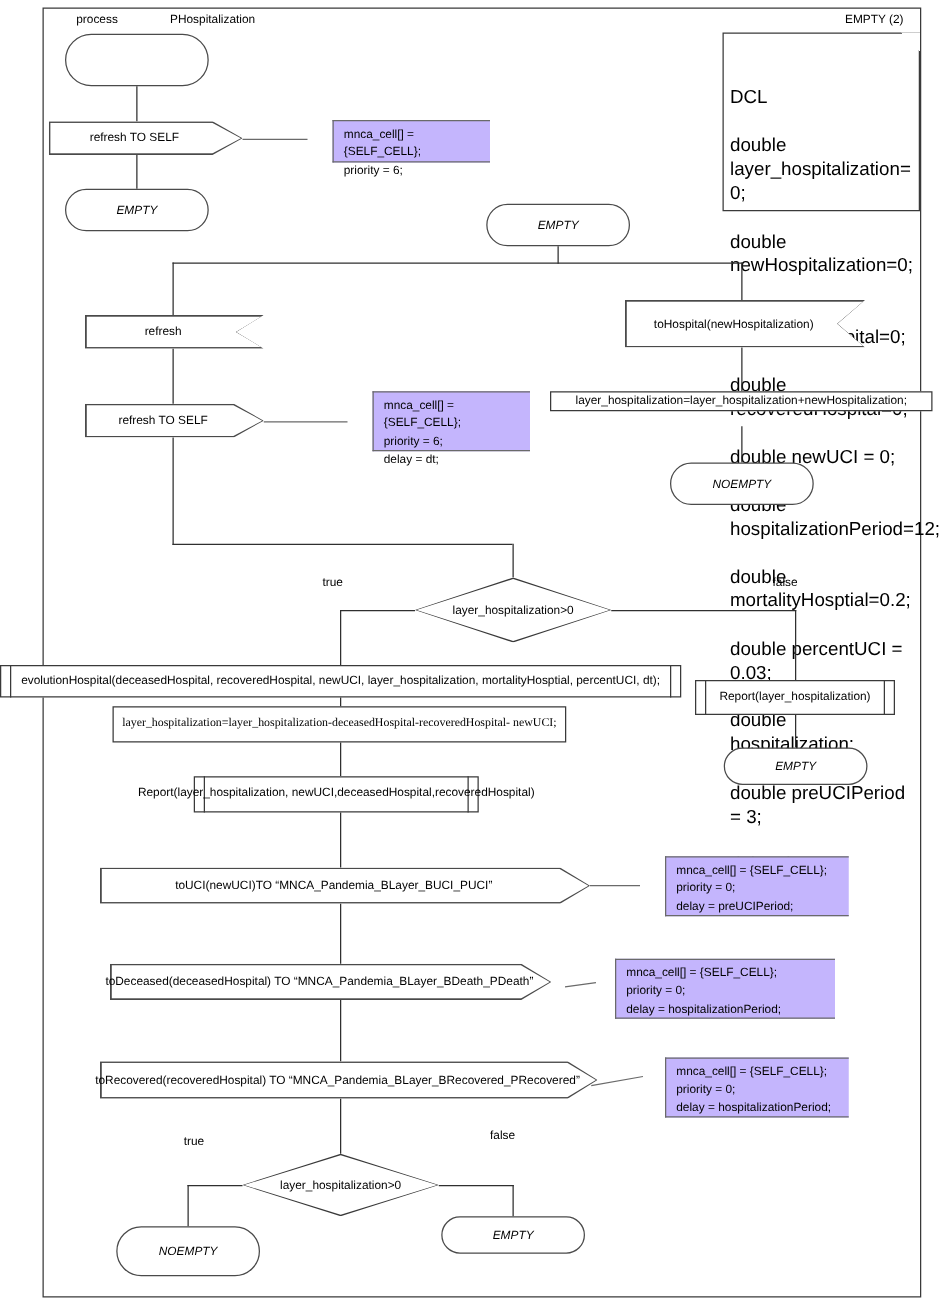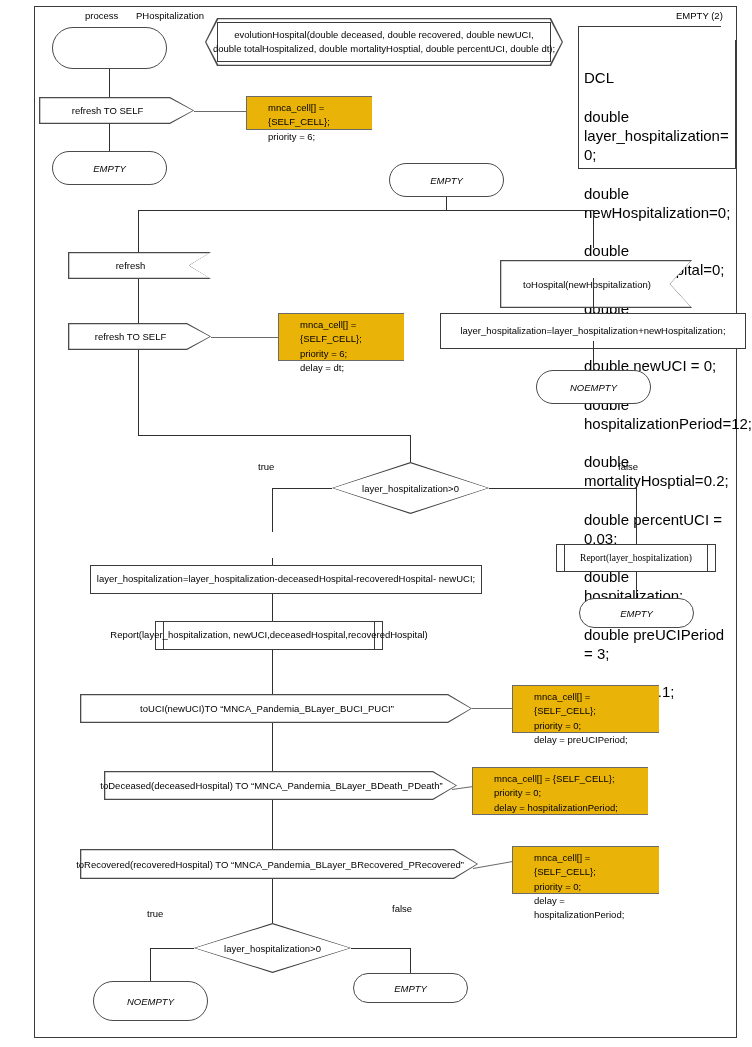--- a/index.html
+++ b/index.html
@@ -140,25 +140,26 @@
   .diamond .dlabel{
     position:absolute;inset:0;
     display:flex;align-items:center;justify-content:center;
     font-size:9.5px;white-space:nowrap;
   }
 
   
   .comment{
     border:1.3px solid #6a6a6a;
     border-right:none;
-    background:#eab308;
-    padding:4px 6px 4px 21px;
+    background:#c4b5fd;
+    padding:4px 6px 4px 8px;
     font-size:9.5px;
     line-height:1.5;
     white-space:pre-line;
+    margin-left:20px;
   }
 
   
   .note{
     background:#fff;
     border:1.2px solid #3a3a3a;
     padding:3px 5px;
     font-size:15px;
     line-height:1.28;
     white-space:pre-line;
@@ -175,35 +176,24 @@
   .lnh{height:1.2px;}
   .lncmt{position:absolute;background:#6a6a6a;height:1px;}
 </style>
 </head>
 <body>
 
 <div id="canvas">
 
   <div class="abs frame" style="left:34px;top:6px;width:703px;height:1032px;"></div>
 
-  <div class="abs plainlabel" style="left:61px;top:10px;margin-left:24px;">process</div>
+  <div class="abs plainlabel" style="left:61px;top:10px;">process</div>
   <div class="abs plainlabel" style="left:120px;top:10px;margin-left:16px;">PHospitalization</div>
   <div class="abs plainlabel" style="left:676px;top:10px;">EMPTY (2)</div>
 
-  <div class="abs" style="left:205px;top:18px;width:358px;height:48px;">
-    <div class="shape-procdef">
-        <div class="face"></div>
-      </div>
-    <div class="procdef-box">
-      <div class="procdef-text">
-        <span>evolutionHospital(double deceased, double recovered, double newUCI,</span><br>
-        <span>double totalHospitalized, double mortalityHosptial, double percentUCI, double dt);</span>
-      </div>
-    </div>
-  </div>
 
   <div class="note" style="left:578px;top:26px;width:146px;height:135px;">
     <div class="foldline"></div>
     <div>DCL</div>
     <div>double layer_hospitalization= 0;</div>
     <div>double newHospitalization=0;</div>
     <div>double deceasedHospital=0;</div>
     <div>double recoveredHospital=0;</div>
     <div>double newUCI = 0;</div>
     <div>double hospitalizationPeriod=12;</div>
@@ -259,64 +249,70 @@
   </div>
   <div class="lncmt" style="left:211px;top:337px;width:67px;"></div>
   <div class="abs comment" style="left:278px;top:313px;width:126px;height:48px;">mnca_cell[] = {SELF_CELL};
 priority = 6;
 delay = dt;</div>
 
   <div class="ln lnv" style="left:138px;top:350px;height:86px;"></div>
   <div class="ln lnh" style="left:138px;top:435px;width:272px;"></div>
   <div class="ln lnv" style="left:410px;top:435px;height:27px;"></div>
 
-  <div class="abs" style="left:500px;top:260px;width:192px;height:48px;text-align:right;">
+  <div class="abs" style="left:500px;top:240px;width:192px;height:38px;text-align:right;">
     <div class="shape-input">
         <div class="face"></div>
       </div>
     <div class="shape-label shift-l">toHospital(newHospitalization)</div>
   </div>
   <div class="ln lnv" style="left:593px;top:278px;height:35px;"></div>
 
-  <div class="abs task center" style="left:440px;top:313px;width:306px;height:36px;">
+  <div class="abs task center" style="left:440px;top:313px;width:306px;height:16px;">
     <span class="txt">layer_hospitalization=layer_hospitalization+newHospitalization;</span>
   </div>
   <div class="ln lnv" style="left:593px;top:341px;height:29px;"></div>
   <div class="abs state center" style="left:536px;top:370px;width:115px;height:34px;">
     <span class="lbl">NOEMPTY</span>
   </div>
 
   <div class="diamond" style="left:332px;top:462px;width:157px;height:52px;">
     <div class="face"></div>
     <div class="dlabel">layer_hospitalization&gt;0</div>
   </div>
   <div class="abs plainlabel" style="left:258px;top:461px;">true</div>
   <div class="abs plainlabel" style="left:618px;top:461px;">false</div>
 
   <div class="ln lnh" style="left:272px;top:488px;width:60px;"></div>
   <div class="ln lnv" style="left:272px;top:488px;height:44px;"></div>
 
   <div class="ln lnh" style="left:489px;top:488px;width:148px;"></div>
   <div class="ln lnv" style="left:636px;top:488px;height:56px;"></div>
 
-  <div class="abs proc" style="left:556px;top:544px;width:160px;height:28px;font-family:Liberation Serif, serif;">
+  <div class="abs proc" style="left:556px;top:544px;width:160px;height:28px;">
     <div class="inner"></div>
     <div class="ptext">
         <span class="txt">Report(layer_hospitalization)</span>
       </div>
   </div>
   <div class="ln lnv" style="left:636px;top:572px;height:26px;"></div>
   <div class="abs state center" style="left:579px;top:598px;width:115px;height:30px;">
     <span class="lbl">EMPTY</span>
   </div>
 
+  <div class="abs proc" style="left:0px;top:532px;width:545px;height:26px;">
+    <div class="inner"></div>
+    <div class="ptext">
+        <span class="txt">evolutionHospital(deceasedHospital, recoveredHospital, newUCI, layer_hospitalization, mortalityHosptial, percentUCI, dt);</span>
+      </div>
+  </div>
 
   <div class="ln lnv" style="left:272px;top:558px;height:14px;"></div>
 
-  <div class="abs task center" style="left:90px;top:565px;width:392px;height:29px;">
+  <div class="abs task center" style="left:90px;top:565px;width:363px;height:29px;font-family:Liberation Serif, serif;">
     <span class="txt">layer_hospitalization=layer_hospitalization-deceasedHospital-recoveredHospital- newUCI;</span>
   </div>
 
   <div class="ln lnv" style="left:272px;top:594px;height:27px;"></div>
 
   <div class="abs proc" style="left:155px;top:621px;width:228px;height:29px;">
     <div class="inner"></div>
     <div class="ptext">
         <span class="txt">Report(layer_hospitalization, newUCI,deceasedHospital,recoveredHospital)</span>
       </div>
@@ -330,21 +326,21 @@
       </div>
     <div class="shape-label shift-l">toUCI(newUCI)TO “MNCA_Pandemia_BLayer_BUCI_PUCI”</div>
   </div>
   <div class="lncmt" style="left:472px;top:708px;width:40px;"></div>
   <div class="abs comment" style="left:512px;top:685px;width:147px;height:48px;">mnca_cell[] = {SELF_CELL};
 priority = 0;
 delay = preUCIPeriod;</div>
 
   <div class="ln lnv" style="left:272px;top:723px;height:48px;"></div>
 
-  <div class="abs" style="left:104px;top:771px;width:353px;height:29px;">
+  <div class="abs" style="left:88px;top:771px;width:353px;height:29px;">
     <div class="shape-output">
         <div class="face"></div>
       </div>
     <div class="shape-label shift-l">toDeceased(deceasedHospital) TO “MNCA_Pandemia_BLayer_BDeath_PDeath”</div>
   </div>
   <div class="lncmt" style="left:452px;top:789px;width:25px;transform:rotate(-8deg);transform-origin:left center;"></div>
   <div class="abs comment" style="left:472px;top:767px;width:176px;height:48px;">mnca_cell[] = {SELF_CELL};
 priority = 0;
 delay = hospitalizationPeriod;</div>
 

